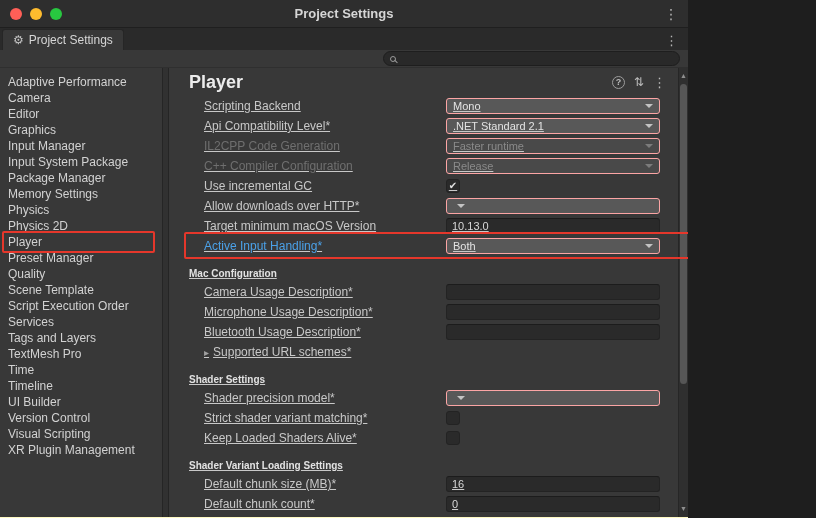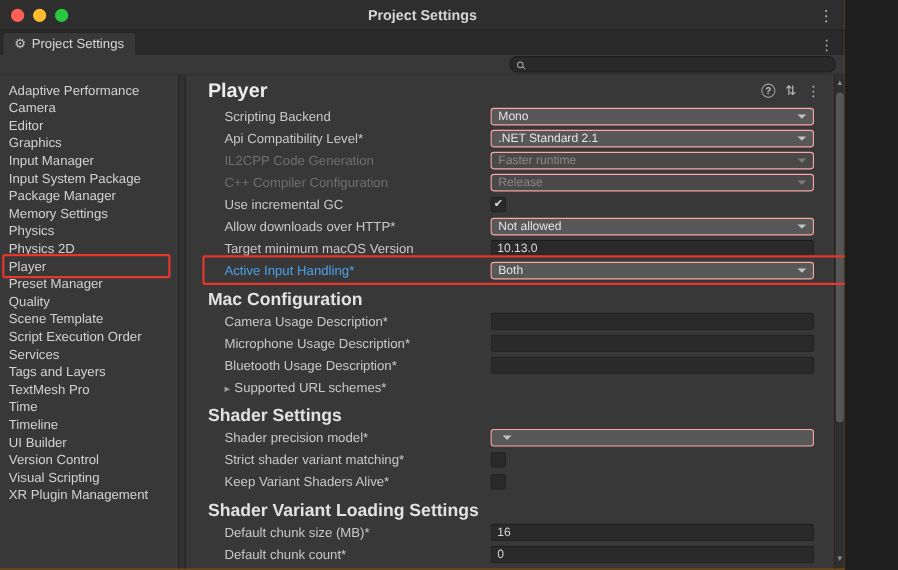--- a/index.html
+++ b/index.html
@@ -2,22 +2,22 @@
 <html style="--annotation: #e5372b; --modified: #4ba1e8;"><head>
 <meta charset="utf-8">
 <style>
   :root{
     --annotation:#e5372b;
     --modified:#4ba1e8;
   }
   *{box-sizing:border-box;}
   html,body{margin:0;padding:0;background:#1e1e1e;}
   .window{
-    position:relative;width:768px;height:518px;overflow:hidden;
-    background:#a16207;font-family:"Liberation Sans",sans-serif;
+    position:relative;width:688px;height:518px;overflow:hidden;
+    background:#fef9c3;font-family:"Liberation Sans",sans-serif;
     color:#c8c8c8;
   }
   
   .titlebar{
     position:relative;height:28px;background:#2e2e2e;
     border-bottom:1px solid #1f1f1f;display:flex;align-items:center;
   }
   .traffic{display:flex;gap:8px;margin-left:10px;}
   .light{width:12px;height:12px;border-radius:50%;display:inline-block;}
   .light.red{background:#ff5f57;}
@@ -65,28 +65,28 @@
   .main-title{font-size:18px;font-weight:bold;color:#ececec;margin:0;}
   .hdr-icons{margin-left:auto;display:flex;align-items:center;gap:9px;padding-right:12px;color:#bdbdbd;}
   .help-badge{
     width:13px;height:13px;border:1px solid #9c9c9c;border-radius:50%;
     font-size:9px;line-height:11px;text-align:center;color:#bdbdbd;font-weight:bold;
   }
   .presets-ic{font-size:12px;line-height:1;}
   .hdr-kebab{font-size:13px;line-height:1;}
   
   .rows{overflow:hidden;height:421px;}
-  .srow{display:flex;align-items:center;height:20px;padding-right:18px;}
+  .srow{display:flex;align-items:center;height:20px;padding-right:18px;text-decoration:underline;}
   .srow .label{
     flex:0 0 277px;padding-left:35px;font-size:12px;color:#c8c8c8;
     white-space:nowrap;overflow:hidden;
   }
   .srow.header{height:26px;padding-top:8px;}
   .srow.header .hlabel{
-    padding-left:20px;font-size:16px;font-weight:bold;color:#e2e2e2;white-space:nowrap;text-align:right;
+    padding-left:20px;font-size:10px;font-weight:bold;color:#e2e2e2;white-space:nowrap;text-align:right;
   }
   .fold-arrow{color:#9f9f9f;font-size:10px;margin-right:4px;}
   .dropdown{
     flex:1;height:16px;background:#585858;border:1px solid #fca5a5;border-radius:3px;
     display:flex;align-items:center;padding:0 6px;position:relative;min-width:0;
   }
   .dd-val{flex:1;font-size:11px;color:#e3e3e3;white-space:nowrap;overflow:hidden;}
   .dd-arrow{
     width:0;height:0;border-left:4px solid transparent;border-right:4px solid transparent;
     border-top:4px solid #c3c3c3;flex:0 0 auto;margin-left:4px;
@@ -216,21 +216,20 @@
               <span class="dd-arrow"></span>
             </div>
           </div>
           <div class="srow">
             <span class="label">Use incremental GC</span>
             <div class="checkbox checked">✔</div>
           </div>
           <div class="srow">
             <span class="label">Allow downloads over HTTP*</span>
             <div class="dropdown">
-              <span class="dd-val">Not allowed</span>
               <span class="dd-arrow"></span>
             </div>
           </div>
           <div class="srow">
             <span class="label">Target minimum macOS Version</span>
             <input type="text" class="textfield" value="10.13.0" style="">
           </div>
           <div class="srow modified">
             <span class="label">Active Input Handling*</span>
             <div class="dropdown">
@@ -263,21 +262,21 @@
             <span class="label">Shader precision model*</span>
             <div class="dropdown">
               <span class="dd-arrow"></span>
             </div>
           </div>
           <div class="srow">
             <span class="label">Strict shader variant matching*</span>
             <div class="checkbox"></div>
           </div>
           <div class="srow">
-            <span class="label">Keep Variant Shaders Alive*</span>
+            <span class="label">Keep Loaded Shaders Alive*</span>
             <div class="checkbox"></div>
           </div>
           <div class="srow header">
             <span class="hlabel">Shader Variant Loading Settings</span>
           </div>
           <div class="srow">
             <span class="label">Default chunk size (MB)*</span>
             <input type="text" class="textfield" value="16" style="">
           </div>
           <div class="srow">

